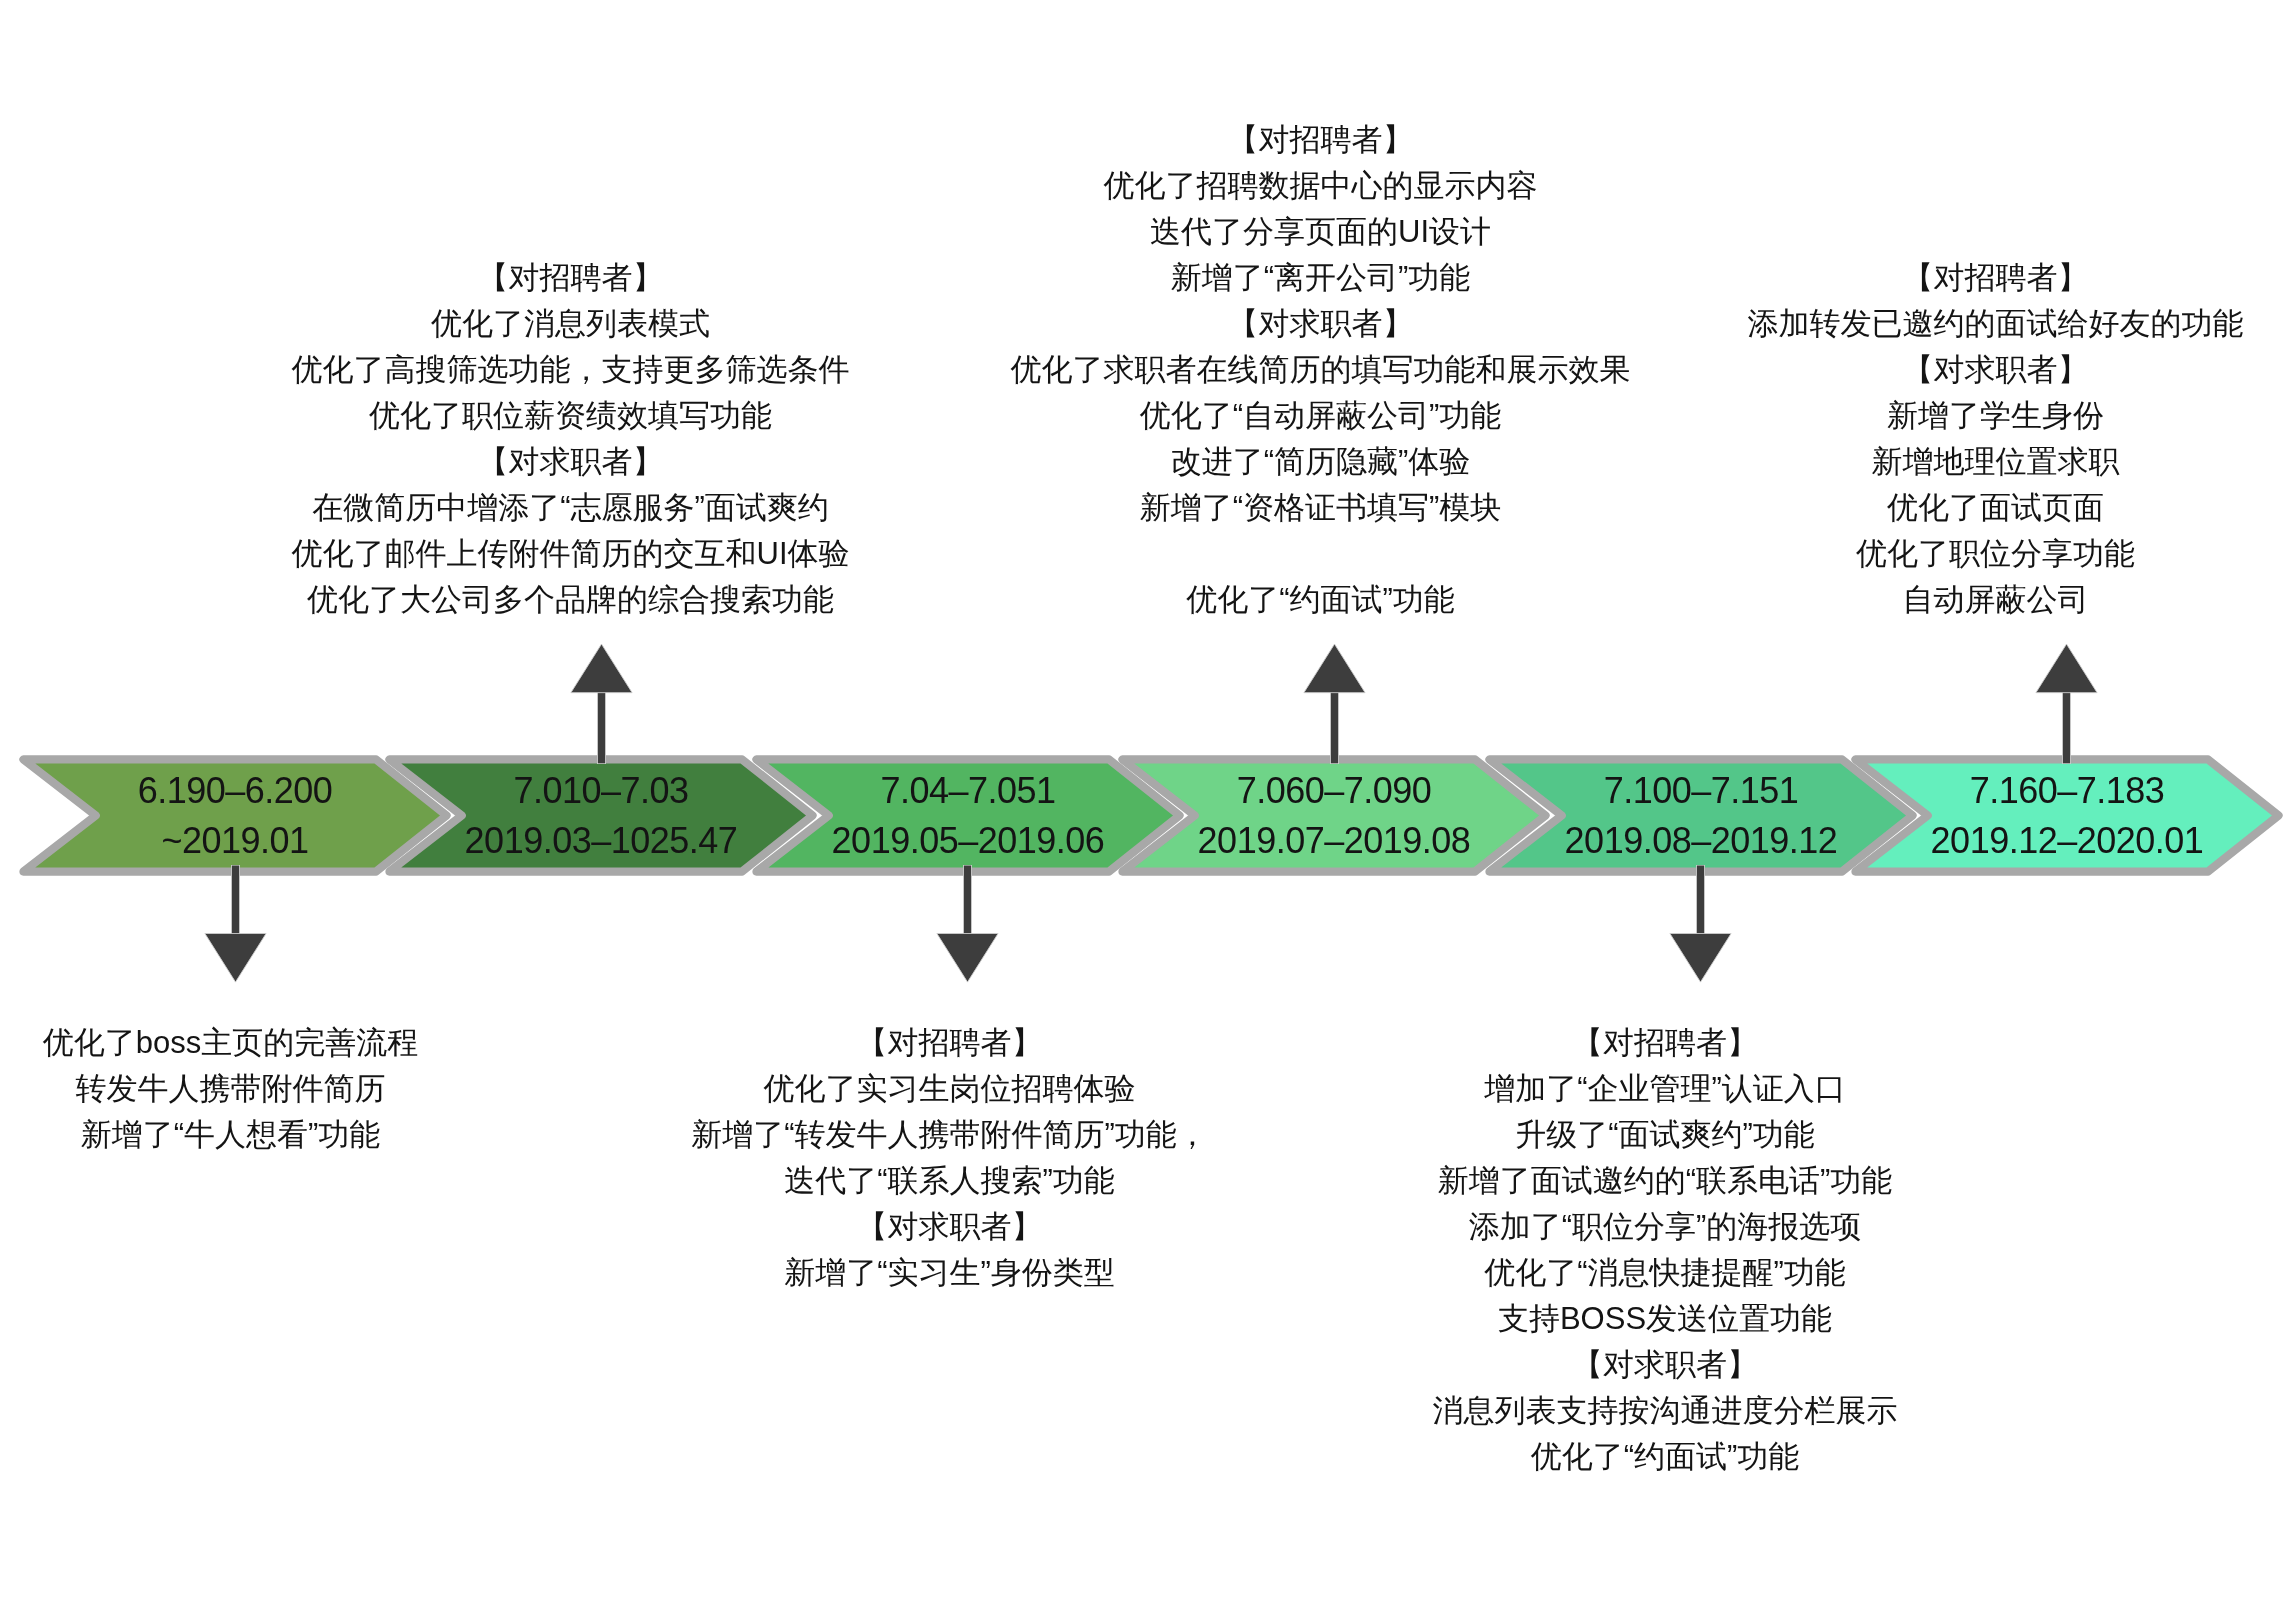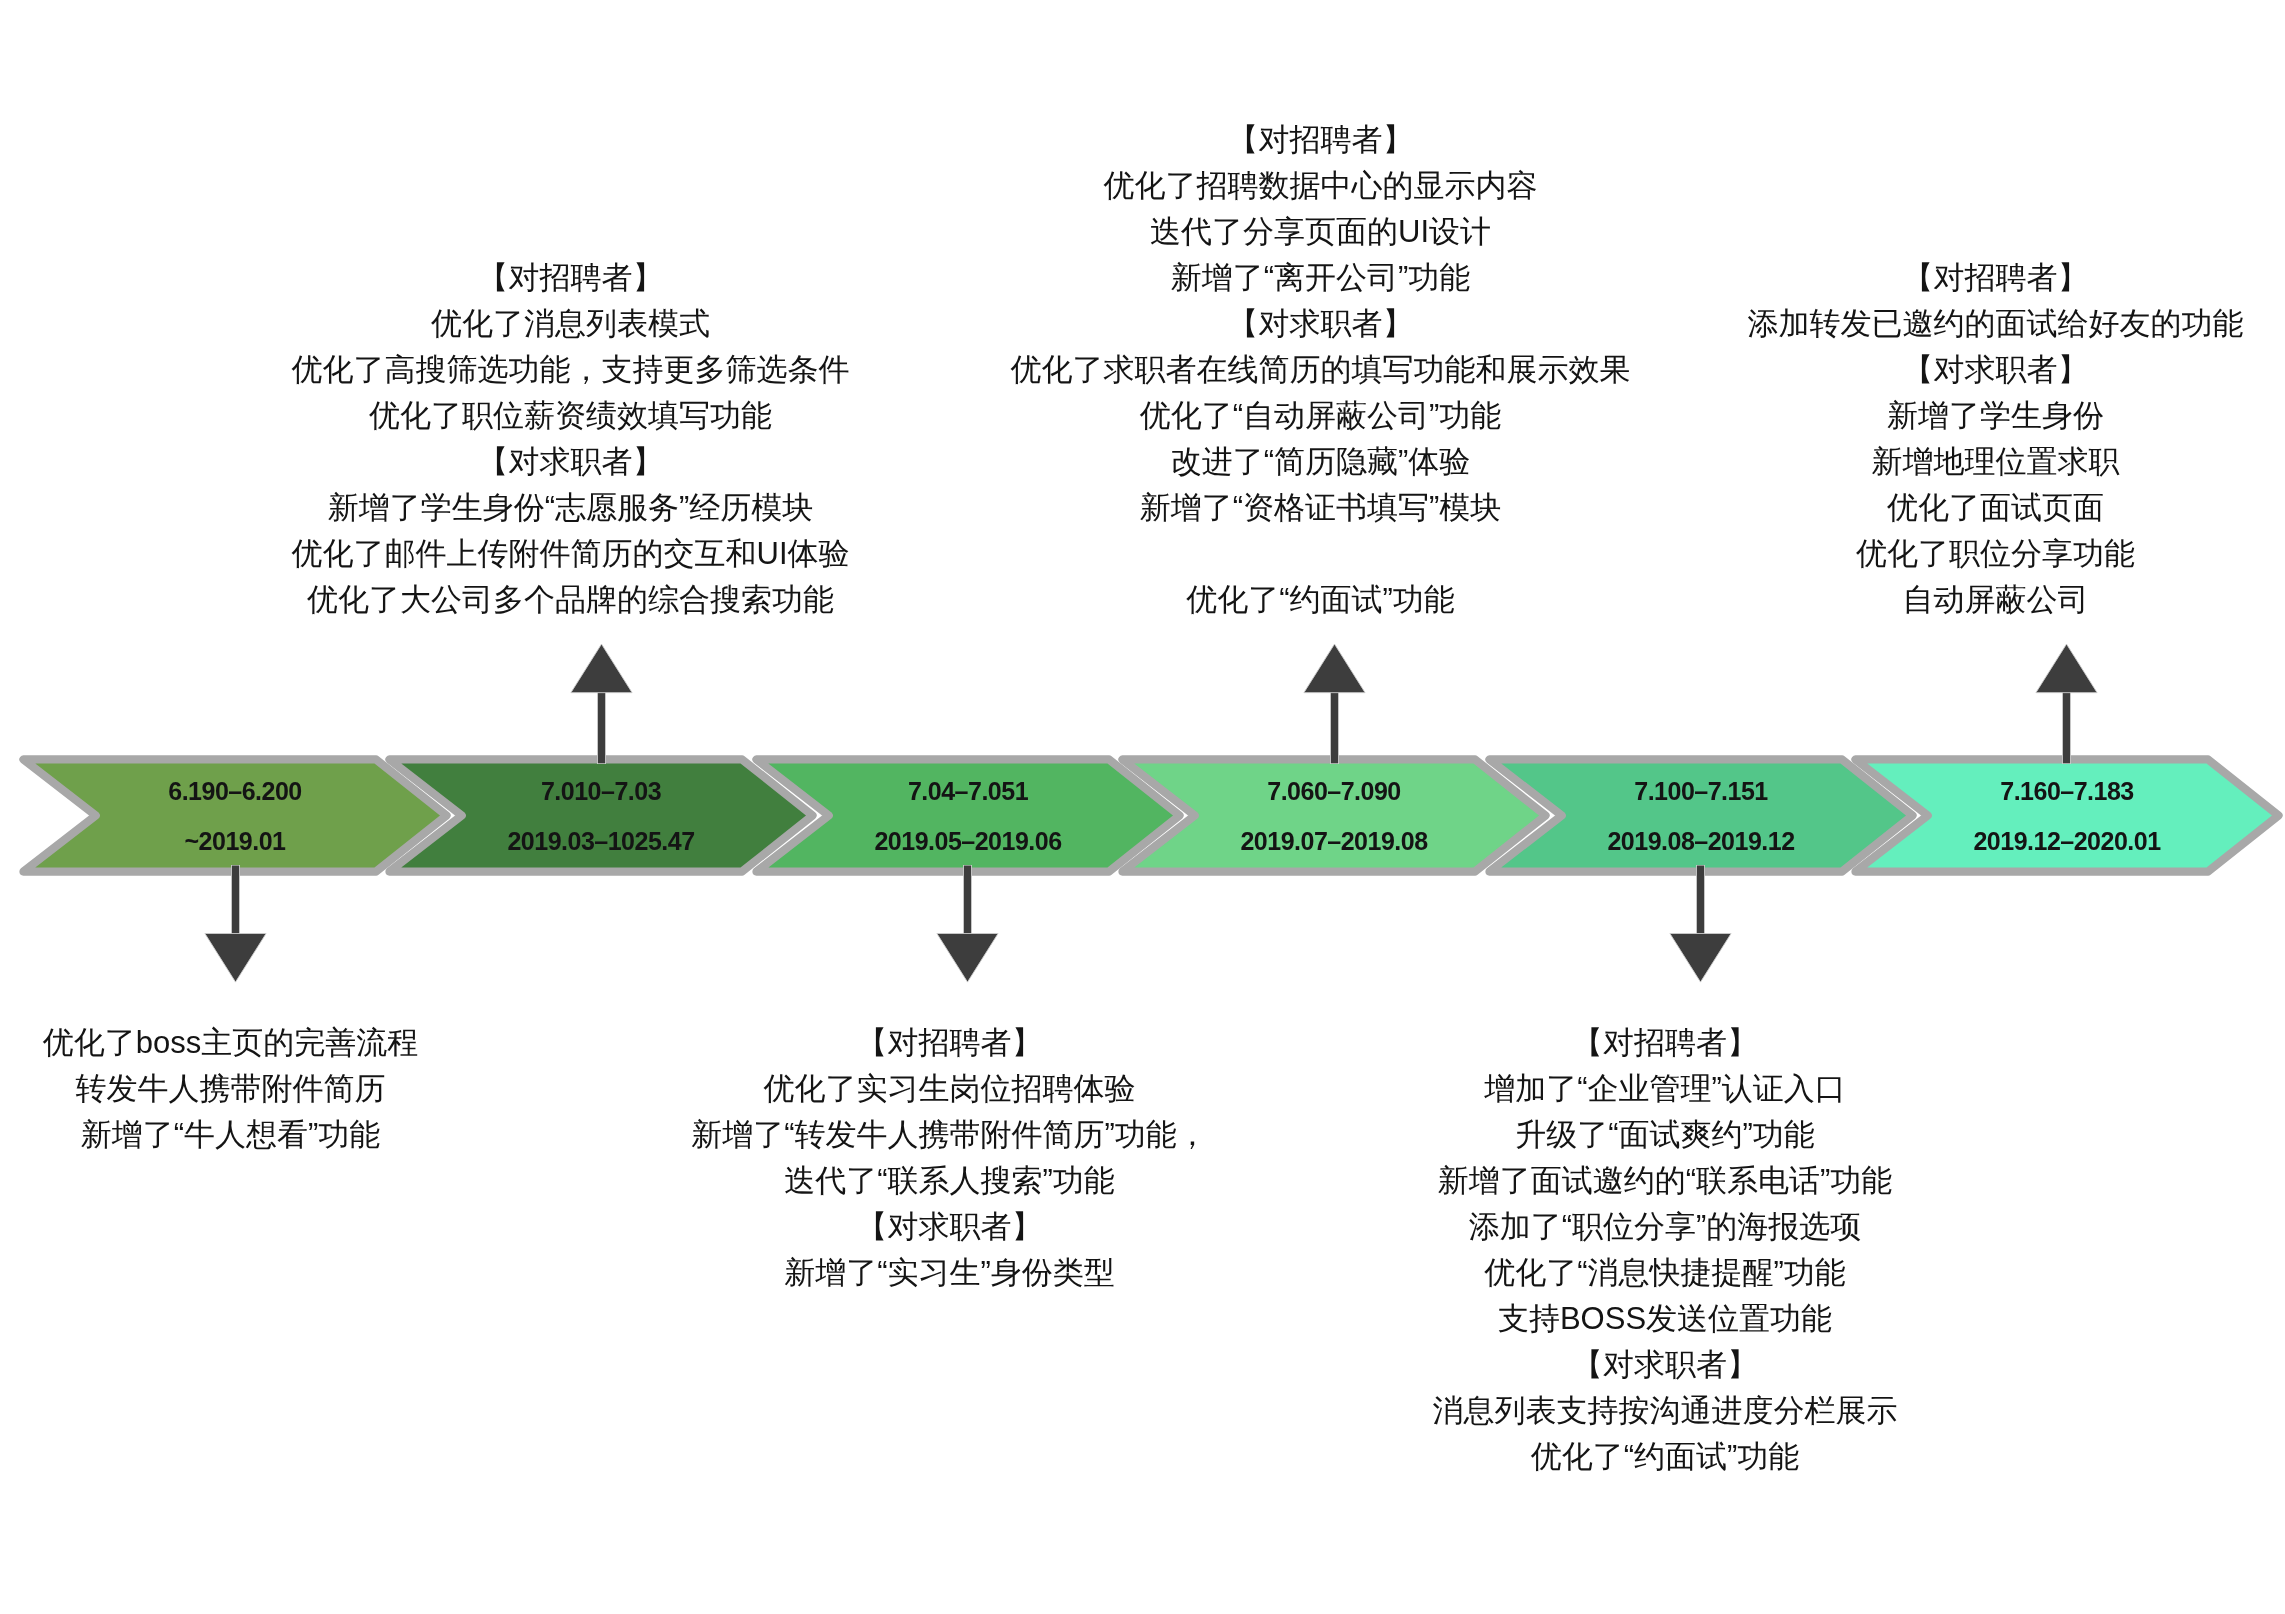--- a/index.html
+++ b/index.html
@@ -9,21 +9,21 @@
     background:#ffffff;
     overflow:hidden;
     font-family:"Liberation Sans","DejaVu Sans",sans-serif;
     color:#141414;
   }
   .segment{position:absolute;top:754px;width:434px;height:123px;}
   .seg-svg{position:absolute;left:0;top:0;width:434px;height:123px;display:block;}
   .seg-label{
     position:absolute;left:63px;top:0;width:308px;height:123px;
     display:flex;flex-direction:column;justify-content:center;align-items:center;
-    text-align:center;font-weight:bold;font-size:25px;line-height:50px;
+    text-align:center;font-weight:normal;font-size:36px;line-height:50px;
     letter-spacing:-0.5px;
   }
   .seg-version,.seg-period{white-space:nowrap;}
   .note{position:absolute;text-align:center;font-size:31px;font-weight:400;}
   .note-line,.note-heading{min-height:46px;line-height:46px;white-space:nowrap;}
   .arrow{position:absolute;display:block;}
   .arrow polygon,.arrow rect{fill:#3D3D3D;stroke:#cccccc;stroke-width:1;}
 </style>
 </head>
 <body>
@@ -112,21 +112,21 @@
     <rect x="30.5" y="0" width="9" height="80"></rect>
     <polygon points="35,130 1,76 69,76"></polygon>
   </svg>
 
 <div class="note" style="left:118px;top:255px;width:905px">
   <div class="note-heading">【对招聘者】</div>
   <div class="note-line">优化了消息列表模式</div>
   <div class="note-line">优化了高搜筛选功能，支持更多筛选条件</div>
   <div class="note-line">优化了职位薪资绩效填写功能</div>
   <div class="note-heading">【对求职者】</div>
-  <div class="note-line">新增了学生身份“志愿服务”经历模块</div>
+  <div class="note-line">在微简历中增添了“志愿服务”面试爽约</div>
   <div class="note-line">优化了邮件上传附件简历的交互和UI体验</div>
   <div class="note-line">优化了大公司多个品牌的综合搜索功能</div>
 </div>
 
 <div class="note" style="left:850px;top:117px;width:941px">
   <div class="note-heading">【对招聘者】</div>
   <div class="note-line">优化了招聘数据中心的显示内容</div>
   <div class="note-line">迭代了分享页面的UI设计</div>
   <div class="note-line">新增了“离开公司”功能</div>
   <div class="note-heading">【对求职者】</div>

